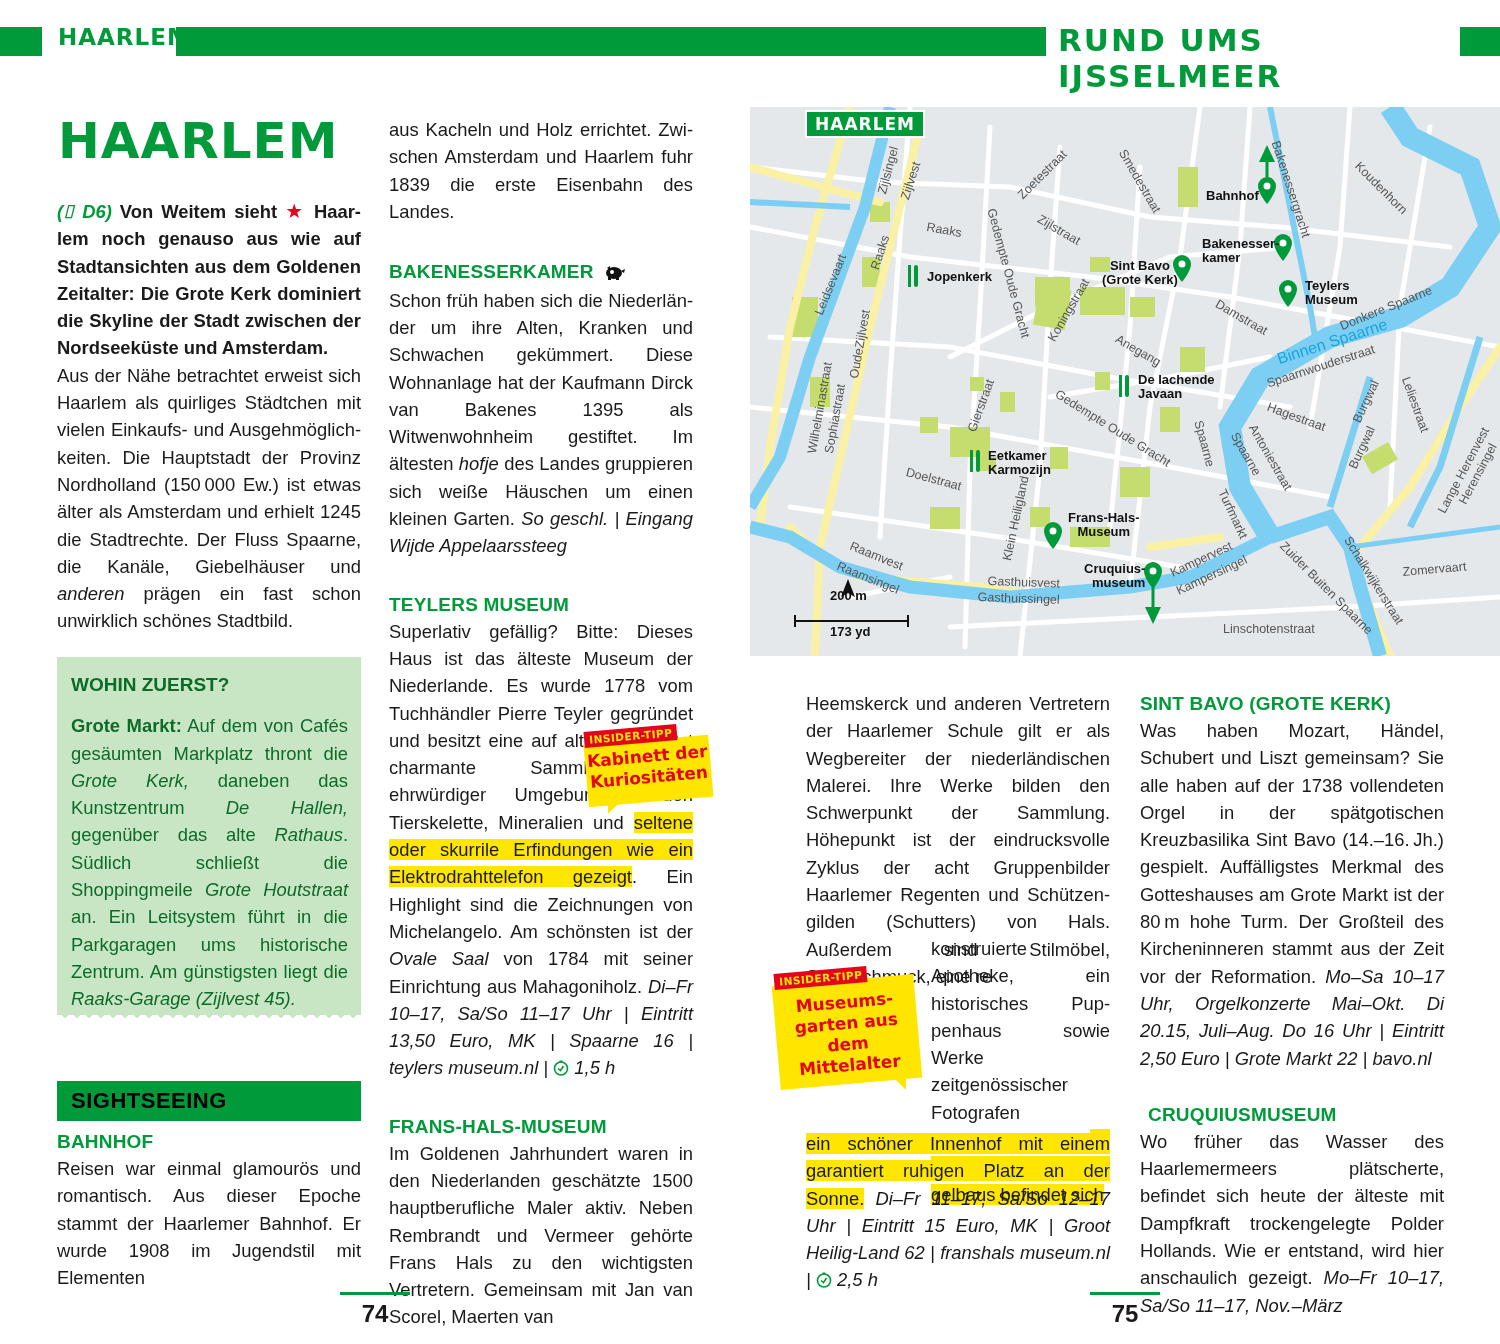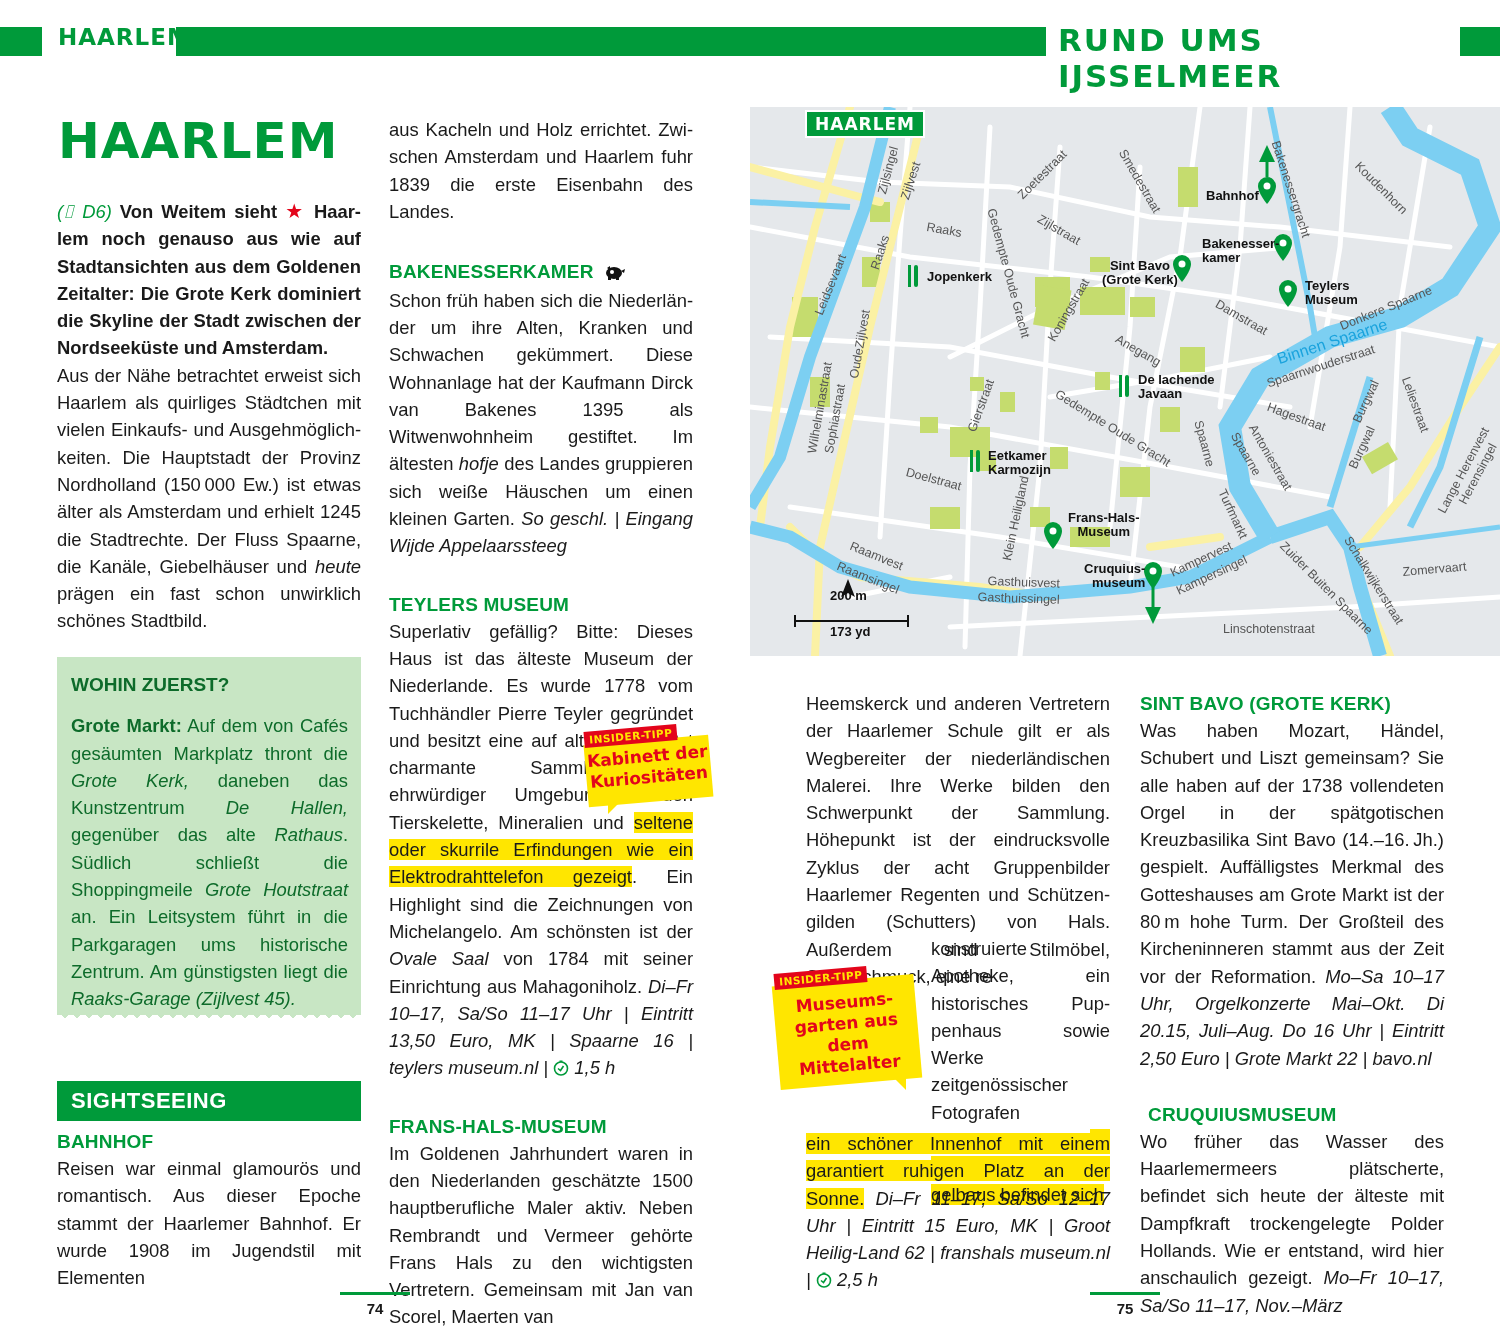--- a/index.html
+++ b/index.html
@@ -1,41 +1,41 @@
 <!DOCTYPE html>
 <html><head>
 <meta charset="utf-8">
 <style>
   * { box-sizing: border-box; margin: 0; padding: 0; }
   html, body { width: 1500px; height: 1344px; background: #ffffff; overflow: hidden; }
   body { position: relative; font-family: "Liberation Sans", "DejaVu Sans", sans-serif; color: #1a1a1a; }
 
-  .green { color: #009a3a; }
+  .green { color: #009a3a; font-weight: bold; }
   .header-bar { position: absolute; top: 27px; height: 29px; background: #009a3a; }
   .header-label { position: absolute; top: 24px; font-family: "DejaVu Sans", sans-serif; font-weight: bold; color: #009a3a; letter-spacing: 1px; }
 
   .col { position: absolute; font-size: 18.4px; line-height: 27.3px; text-align: justify; hyphens: manual; }
   .col p { margin: 0; }
   .h-section { color: #009a3a; font-weight: bold; font-size: 19px; line-height: 27px; letter-spacing: 0.2px; }
   .bold { font-weight: bold; }
   .ital { font-style: italic; }
   .hl { background: #ffe600; }
   .gap { height: 27px; }
 
   .big-title { position: absolute; left: 58px; top: 112px; font-family: "DejaVu Sans", sans-serif; font-weight: bold; font-size: 50px; color: #009a3a; letter-spacing: 1px; }
 
   .tipbox { position: absolute; left: 57px; top: 657px; width: 304px; height: 358px; background: #c8e6c4; padding: 14px 13px 0 14px; color: #0d6b2a; font-size: 18.4px; line-height: 27.3px; text-align: justify; }
   .tipbox .tip-title { font-weight: bold; font-size: 19px; color: #0d6b2a; margin-bottom: 14px; }
   .tipbox .tip-lead { font-weight: bold; }
   .tipbox::after { content: ""; position: absolute; left: 0; right: 0; bottom: -6px; height: 8px;
     background: linear-gradient(135deg, #c8e6c4 25%, transparent 25%) -4px 0, linear-gradient(225deg, #c8e6c4 25%, transparent 25%) -4px 0; background-size: 12px 12px; }
 
-  .section-bar { position: absolute; left: 57px; top: 1081px; width: 304px; height: 40px; background: #009a3a; color: #ffffff; font-weight: bold; font-size: 22px; line-height: 40px; padding-left: 14px; letter-spacing: 0.5px; }
-
-  .pagenum { position: absolute; top: 1300px; font-weight: bold; font-size: 15px; width: 70px; text-align: center; }
+  .section-bar { position: absolute; left: 57px; top: 1081px; width: 304px; height: 40px; background: #009a3a; color: #000000; font-weight: bold; font-size: 22px; line-height: 40px; padding-left: 14px; letter-spacing: 0.5px; }
+
+  .pagenum { position: absolute; top: 1300px; font-weight: bold; font-size: 24px; width: 70px; text-align: center; }
   .pagenum-line { position: absolute; top: 1292px; height: 3px; background: #009a3a; width: 70px; }
 
   .insider { position: absolute; }
   .insider .bubble { position: absolute; background: #ffe600; color: #e3051b; font-weight: bold; text-align: center; font-family: "DejaVu Sans", sans-serif; }
   .insider .tag { position: absolute; background: #e3051b; color: #ffe600; font-weight: bold; font-size: 10.5px; padding: 2px 5px; letter-spacing: 0.5px; font-family: "DejaVu Sans", sans-serif; }
 
   
   .map { position: absolute; left: 750px; top: 107px; width: 750px; height: 549px; background: #e5e8eb; overflow: hidden; }
   .map svg { position: absolute; left: 0; top: 0; }
   .map-label { position: absolute; font-size: 12.5px; color: #555; white-space: nowrap; transform-origin: left top; }
@@ -52,21 +52,21 @@
 <div class="header-label" style="left:1058px;font-size:31px;top:22px;letter-spacing:2px;">RUND UMS IJSSELMEER</div>
 <div class="header-bar" style="left:1460px;width:40px;"></div>
 
 <div class="big-title">HAARLEM</div>
 
 <div class="col" style="left:57px;top:198px;width:304px;">
   <p>
     <span class="ital green">(⌷ D6)</span><span class="bold"> Von Weitem sieht </span><span style="color:#e3051b;font-size:20px;">★</span><span class="bold"> Haar­lem noch genauso aus wie auf Stadtansichten aus dem Goldenen Zeitalter: Die Grote Kerk dominiert die Skyline der Stadt zwischen der Nordseeküste und Amsterdam.</span>
   </p>
   <p>
-    <span>Aus der Nähe betrachtet erweist sich Haarlem als quirliges Städtchen mit vielen Einkaufs- und Ausgehmöglich­keiten. Die Hauptstadt der Provinz Nordholland (150 000 Ew.) ist etwas älter als Amsterdam und erhielt 1245 die Stadtrechte. Der Fluss Spaarne, die Kanäle, Giebelhäuser und </span><span class="ital">heute</span><span> prä­gen ein fast schon unwirklich schönes Stadtbild.</span>
+    <span>Aus der Nähe betrachtet erweist sich Haarlem als quirliges Städtchen mit vielen Einkaufs- und Ausgehmöglich­keiten. Die Hauptstadt der Provinz Nordholland (150 000 Ew.) ist etwas älter als Amsterdam und erhielt 1245 die Stadtrechte. Der Fluss Spaarne, die Kanäle, Giebelhäuser und </span><span class="ital">anderen</span><span> prä­gen ein fast schon unwirklich schönes Stadtbild.</span>
   </p>
 </div>
 
 <div class="tipbox">
   <div class="tip-title">WOHIN ZUERST?</div>
   <p>
     <span class="tip-lead">Grote Markt:</span><span> Auf dem von Cafés gesäumten Markplatz thront die </span><span class="ital">Grote Kerk,</span><span> daneben das Kunstzen­trum </span><span class="ital">De Hallen,</span><span> gegenüber das alte </span><span class="ital">Rathaus</span><span>. Südlich schließt die Shoppingmeile </span><span class="ital">Grote Houtstraat</span><span> an. Ein Leitsystem führt in die Park­garagen ums historische Zentrum. Am günstigsten liegt die </span><span class="ital">Raaks-Ga­rage (Zijlvest 45).</span>
   </p>
 </div>
 

